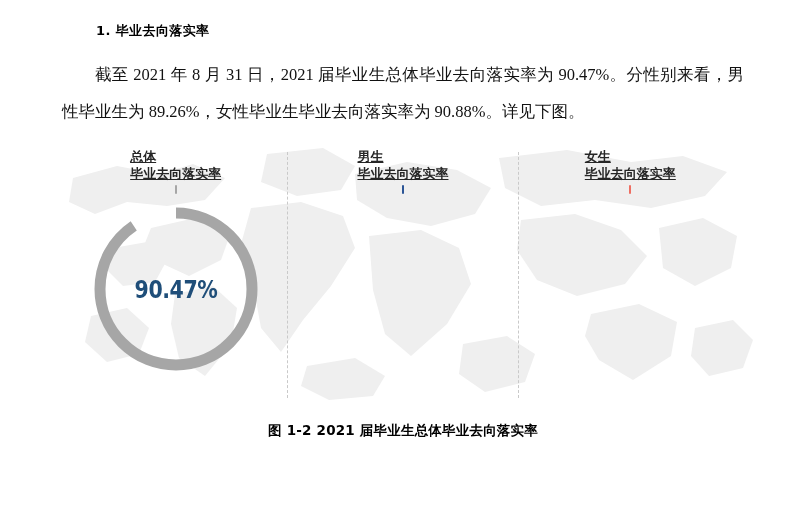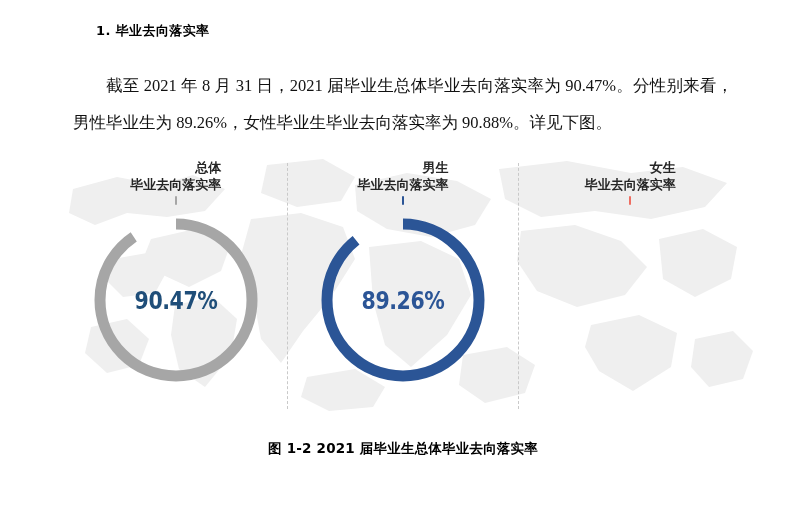--- a/index.html
+++ b/index.html
@@ -25,21 +25,21 @@
     margin: 0;
     padding: 22px 0 0 96px;
     font-family: "DejaVu Sans", "Liberation Sans", sans-serif;
     font-size: 13px;
     font-weight: bold;
     letter-spacing: 0.4px;
     color: #000000;
   }
 
   .body-para {
-    margin: 11px;
+    margin: 0;
     padding: 16px 62px 0 62px;
     font-size: 16.5px;
     line-height: 37px;
     text-align: justify;
     text-justify: inter-ideograph;
     text-indent: 2em;
     color: #111111;
   }
 
   
@@ -75,24 +75,25 @@
     display: flex;
     flex-direction: column;
     align-items: center;
   }
 
   .chart-title {
     font-family: "DejaVu Sans", "Liberation Sans", sans-serif;
     font-size: 13px;
     font-weight: bold;
     line-height: 17px;
-    text-align: right;
+    text-align: left;
     color: #262626;
     white-space: pre-line;
     margin-top: 4px;
+    text-decoration: underline;
   }
 
   .title-tick {
     width: 2px;
     height: 9px;
     margin-top: 3px;
     border-radius: 1px;
   }
 
   .donut-wrap {
@@ -129,21 +130,21 @@
     position: absolute;
     top: 8px;
     width: 0;
     height: 246px;
     border-left: 1px dashed #c9c9c9;
   }
   .divider.d1 { left: 287px; }
   .divider.d2 { left: 518px; }
 
   .figure-caption {
-    margin: 9px;
+    margin: 2px;
     padding-top: 8px;
     text-align: center;
     font-family: "DejaVu Sans", "Liberation Sans", sans-serif;
     font-size: 13.5px;
     font-weight: bold;
     color: #000000;
     letter-spacing: 0.2px;
   }
 </style>
 </head>
@@ -192,26 +193,20 @@
           <svg viewBox="0 0 182 182" xmlns="http://www.w3.org/2000/svg">
             <circle cx="91" cy="91" r="76" fill="none" stroke="#A6A6A6" stroke-width="11" stroke-dasharray="432.0 45.6"></circle>
           </svg>
           <div class="donut-value" style="color:#1F4E79;">90.47%</div>
         </div>
       </div>
 
       <div class="chart-cell">
         <div class="chart-title"><span>男生</span><br><span>毕业去向落实率</span></div>
         <div class="title-tick" style="background:#2B5596;"></div>
-        <div class="donut-wrap">
-          <svg viewBox="0 0 182 182" xmlns="http://www.w3.org/2000/svg">
-            <circle cx="91" cy="91" r="76" fill="none" stroke="#2B5596" stroke-width="11" stroke-dasharray="426.2 51.4"></circle>
-          </svg>
-          <div class="donut-value" style="color:#2B5596;">89.26%</div>
-        </div>
       </div>
 
       <div class="chart-cell">
         <div class="chart-title"><span>女生</span><br><span>毕业去向落实率</span></div>
         <div class="title-tick" style="background:#EE6E62;"></div>
       </div>
 
     </div>
   </div>
 

